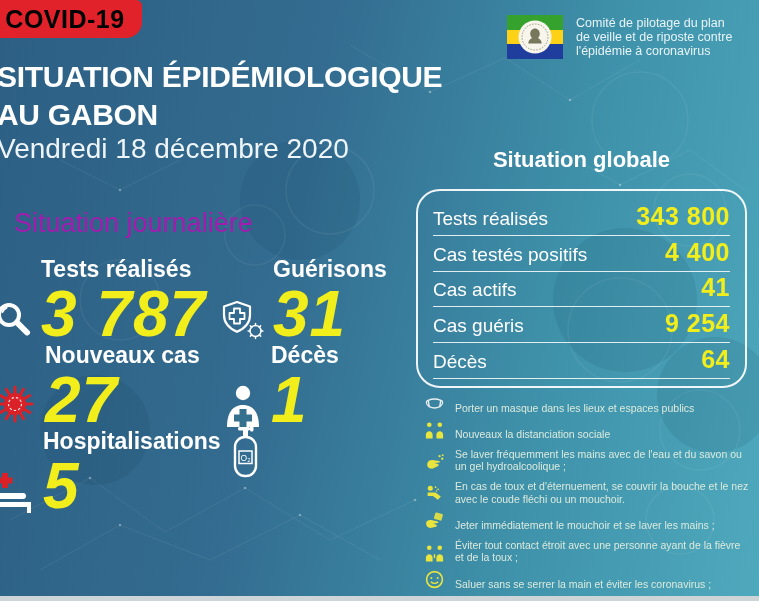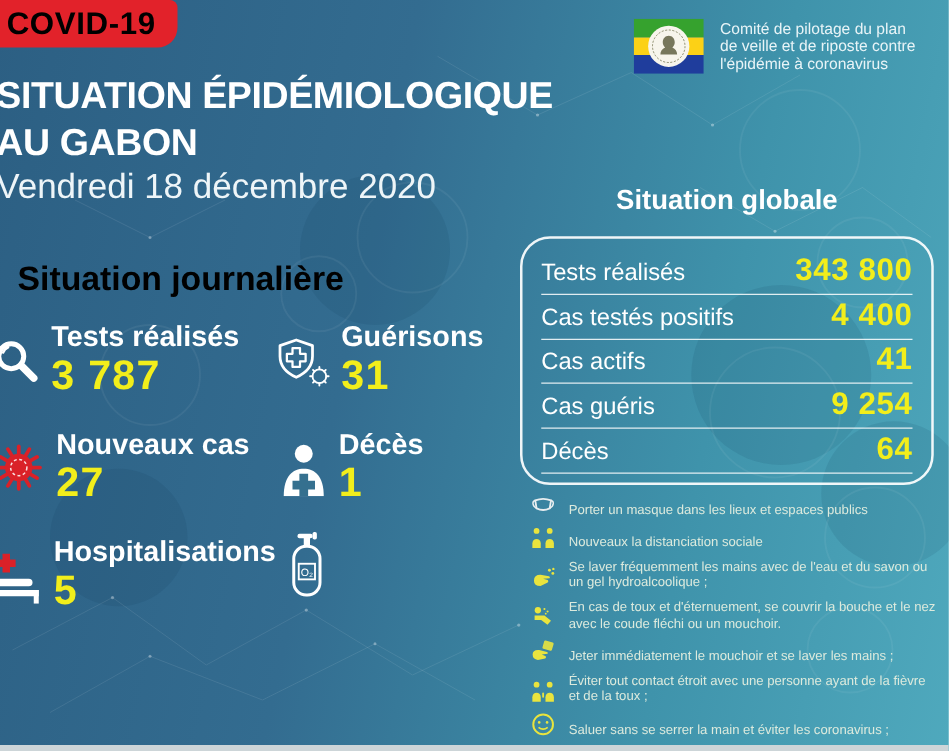--- a/index.html
+++ b/index.html
@@ -25,26 +25,26 @@
   .committee{ position:absolute; left:507px; top:15px; display:flex; gap:13px; }
   .flag{ width:56px; height:44px; flex:0 0 56px; }
   .committee-text{ font-size:12.5px; line-height:1.1; color:#e8f4f7; padding-top:2px; }
 
   
   .title-line{ position:absolute; left:-3px; font-size:30px; font-weight:bold; letter-spacing:-.3px; color:#fff; }
   .t1{ top:60px; } .t2{ top:98px; }
   .date-line{ position:absolute; left:-3px; top:133px; font-size:28px; font-weight:normal; color:#eef5f8; }
 
   
-  .daily-heading{ position:absolute; left:14px; top:208px; font-size:27px; font-weight:bold; color:#000000; }
+  .daily-heading{ position:absolute; left:14px; top:208px; font-size:27px; font-weight:normal; color:#a21caf; }
   .stat{ position:absolute; display:flex; align-items:flex-end; gap:7px; }
   .stat .icon{ flex:0 0 auto; margin-bottom:4px; line-height:0; }
   .stat .col{ display:flex; flex-direction:column; }
   .stat-label{ font-size:23px; font-weight:bold; color:#fff; margin-bottom:1px; }
-  .stat-value{ font-size:33px; font-weight:bold; color:#f2ee1b; line-height:.95; letter-spacing:1px; }
+  .stat-value{ font-size:64px; font-weight:bold; color:#f2ee1b; line-height:.95; letter-spacing:1px;font-style:italic; }
 
   
   .global-heading{ position:absolute; left:416px; top:147px; width:331px; text-align:center;
     font-size:22px; font-weight:bold; color:#fff; }
   .global-box{ position:absolute; left:416px; top:189px; width:331px; height:199px;
     border:2px solid rgba(255,255,255,.92); border-radius:24px;
     padding:9px 15px 6px; display:flex; flex-direction:column; justify-content:space-evenly; }
   .global-row{ display:flex; justify-content:space-between; align-items:baseline;
     border-bottom:1.6px solid rgba(255,255,255,.85); padding:1px 0 4px; }
   .global-label{ font-size:19px; color:#fff; }

